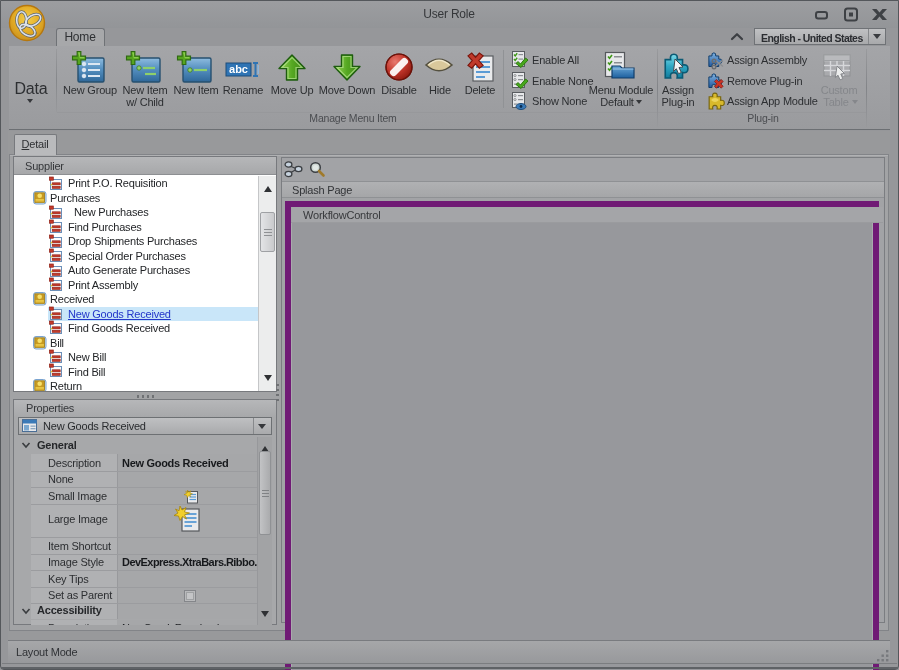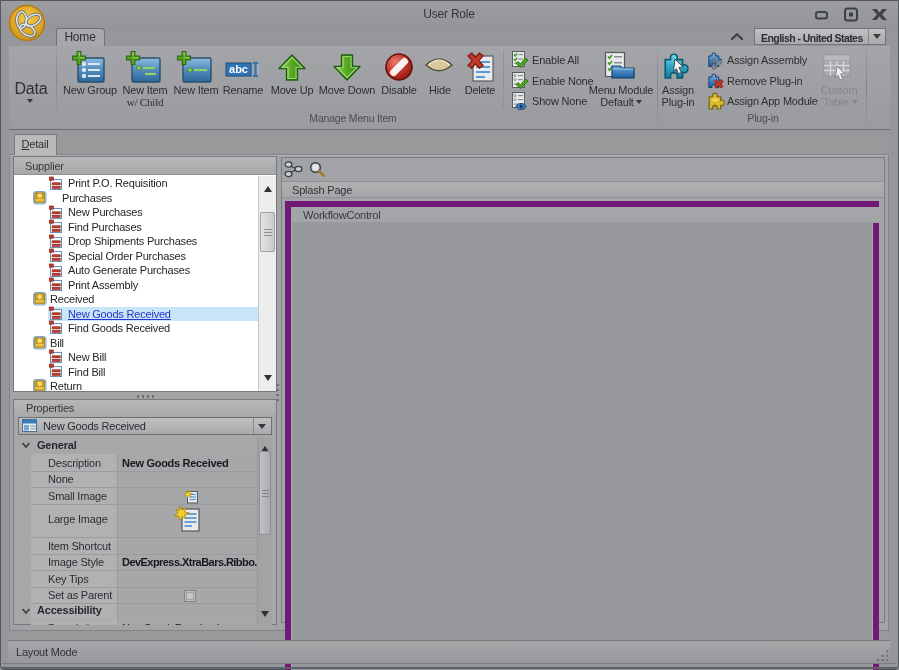--- a/index.html
+++ b/index.html
@@ -268,21 +268,21 @@
     <line x1="14" y1="1" x2="14" y2="22"></line>
     <line x1="20.5" y1="1" x2="20.5" y2="22"></line>
   </g>
   <rect x="1" y="1" width="26" height="5.5" fill="#b9babd" stroke="#9fa1a4"></rect>
   <path d="M14 12 L21.5 19.5 L17.8 20 L19.8 24.7 L17 25.9 L15 21.2 L12.3 23.8 Z" fill="#eceded" stroke="#85878b" stroke-width="1"></path>
 </g>
 </svg>
 
 <div class="txt ctr" style="left:90px;top:90px;">New Group</div>
 <div class="txt ctr" style="left:145px;top:90px;">New Item</div>
-<div class="txt ctr" style="left:145px;top:102px;font-family:Liberation Serif, serif;">w/ Child</div>
+<div class="txt ctr" style="left:145px;top:102px;">w/ Child</div>
 <div class="txt ctr" style="left:196px;top:90px;">New Item</div>
 <div class="txt ctr" style="left:243px;top:90px;">Rename</div>
 <div class="txt ctr" style="left:292px;top:90px;">Move Up</div>
 <div class="txt ctr" style="left:347px;top:90px;">Move Down</div>
 <div class="txt ctr" style="left:399px;top:90px;">Disable</div>
 <div class="txt ctr" style="left:440px;top:90px;">Hide</div>
 <div class="txt ctr" style="left:480px;top:90px;">Delete</div>
 <div class="txt" style="left:532px;top:54px;">Enable All</div>
 <div class="txt" style="left:532px;top:75px;">Enable None</div>
 <div class="txt" style="left:532px;top:95px;">Show None</div>
@@ -338,22 +338,22 @@
     <use href="#treeitem" x="35" y="102"></use>
     <use href="#treegroup" x="19" y="116"></use>
     <use href="#treeitem" x="35" y="131"></use>
     <use href="#treeitem" x="35" y="145"></use>
     <use href="#treegroup" x="19" y="160"></use>
     <use href="#treeitem" x="35" y="174"></use>
     <use href="#treeitem" x="35" y="188"></use>
     <use href="#treegroup" x="19" y="203"></use>
   </svg>
   <div class="txt" style="left:54px;top:1px;color:#232528;">Print P.O. Requisition</div>
-  <div class="txt" style="left:48px;top:15.5px;color:#232528;">Purchases</div>
-  <div class="txt" style="left:54px;top:30px;color:#232528;text-align:right;">New Purchases</div>
+  <div class="txt" style="left:36px;top:15.5px;color:#232528;">Purchases</div>
+  <div class="txt" style="left:60px;top:30px;color:#232528;text-align:right;">New Purchases</div>
   <div class="txt" style="left:54px;top:44.5px;color:#232528;">Find Purchases</div>
   <div class="txt" style="left:54px;top:59px;color:#232528;">Drop Shipments Purchases</div>
   <div class="txt" style="left:54px;top:73.5px;color:#232528;">Special Order Purchases</div>
   <div class="txt" style="left:54px;top:88px;color:#232528;">Auto Generate Purchases</div>
   <div class="txt" style="left:54px;top:102.5px;color:#232528;">Print Assembly</div>
   <div class="txt" style="left:36px;top:117px;color:#232528;">Received</div>
   <div class="txt" style="left:54px;top:131.5px;color:#2336c9;text-decoration:underline;">New Goods Received</div>
   <div class="txt" style="left:54px;top:146px;color:#232528;">Find Goods Received</div>
   <div class="txt" style="left:36px;top:160.5px;color:#232528;">Bill</div>
   <div class="txt" style="left:54px;top:175px;color:#232528;">New Bill</div>

